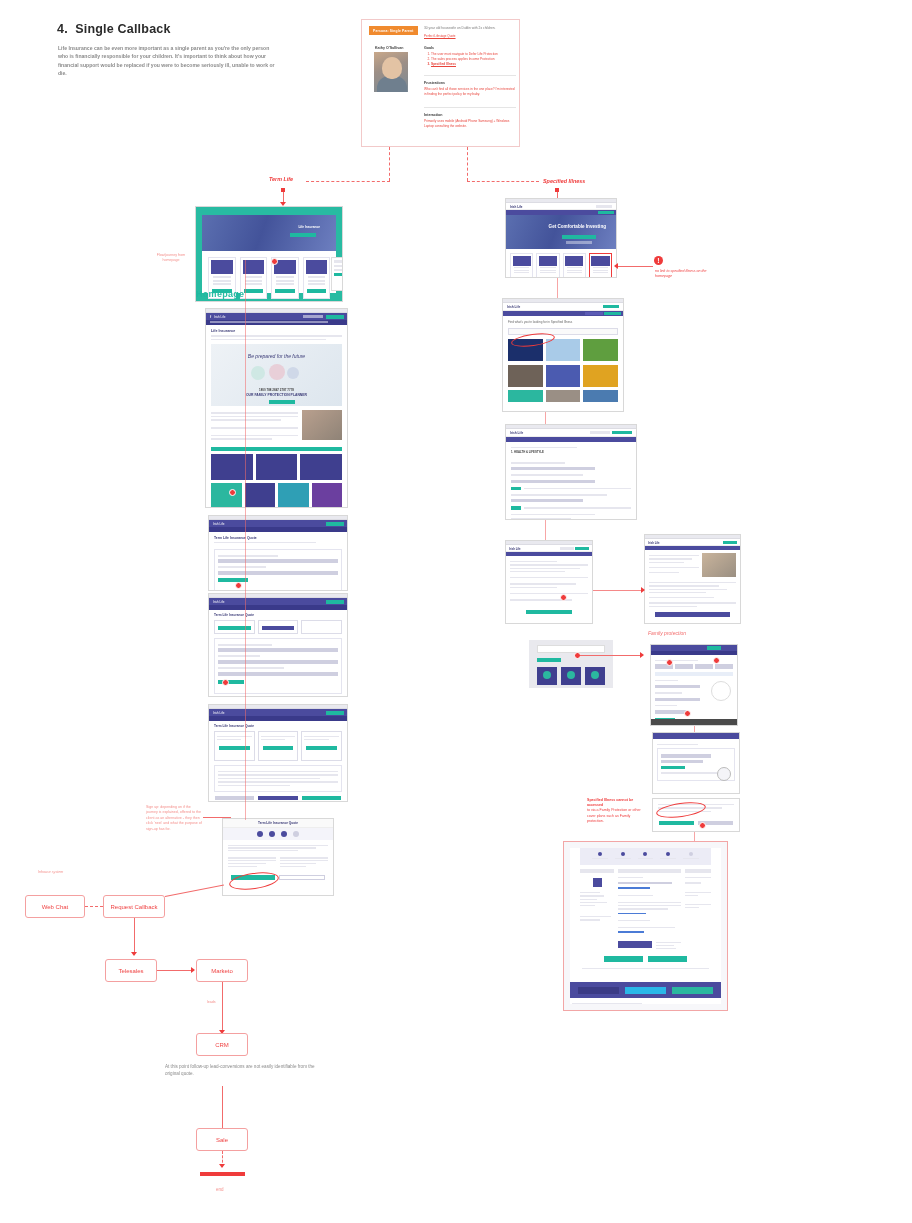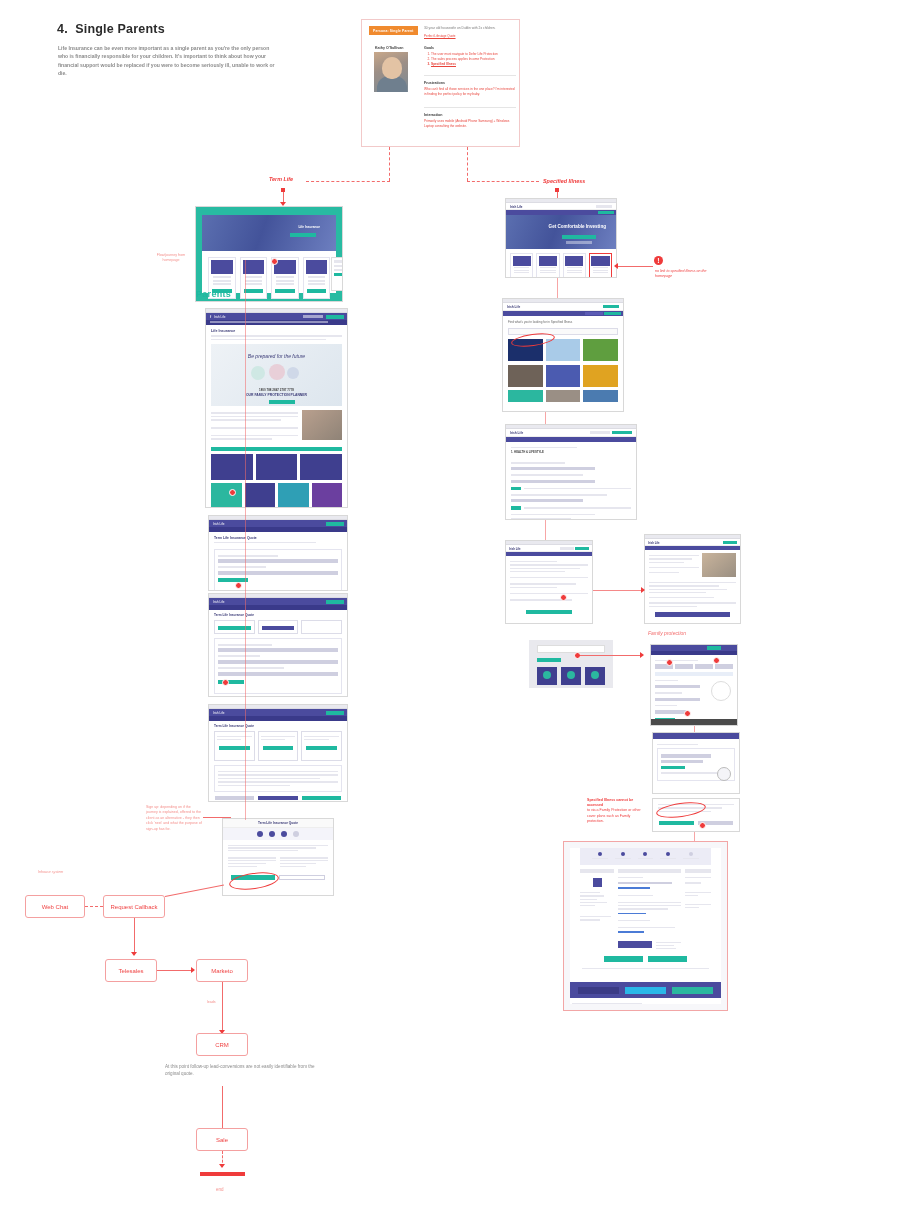--- a/index.html
+++ b/index.html
@@ -137,21 +137,21 @@
     letter-spacing:.3px; opacity:.95;
   }
 </style>
 </head>
 <body>
 
 <div class="canvas">
 
   <div class="page-title">
     <span>4.</span>
-    &nbsp;<span>Single Parents</span>
+    &nbsp;<span>Single Callback</span>
   </div>
   <div class="page-desc">Life Insurance can be even more important as a single parent as you're the only person who is financially responsible for your children. It's important to think about how your financial support would be replaced if you were to become seriously ill, unable to work or die.</div>
 
   <div class="persona-card">
     <div class="persona-tag">Persona: Single Parent</div>
     <div class="persona-top-note">30 year old housewife on Dublin with 2x children.</div>
     <div class="persona-top-sub">Perfect Lifestage Quote</div>
     <div class="persona-name">Kathy O'Sullivan</div>
     <div class="persona-photo"></div>
 
@@ -227,21 +227,21 @@
         </div>
       </div>
     </div>
     <div style="position:absolute;right:-3px;top:50px;width:14px;height:34px;background:#fff;border:1px solid #ddd;">
       <div class="ph" style="height:3px;margin:2px;"></div>
       <div class="ph" style="height:2px;margin:2px;"></div>
       <div class="ph" style="height:2px;margin:2px;"></div>
       <div class="btn-teal" style="height:3px;margin:2px;"></div>
     </div>
   </div>
-  <div class="homepage-wm" style="left:196px;top:289px;">Parents</div>
+  <div class="homepage-wm" style="left:196px;top:289px;">Homepage</div>
   <div class="marker" style="left:271px;top:258px;"></div>
 
   <div class="note" style="left:148px;top:253px;width:46px;text-align:center;">Flow/journey from homepage</div>
 
   <div class="shot" style="left:205px;top:308px;width:143px;height:200px;">
     <div class="browser-bar"></div>
     <div class="nav-purple" style="height:7px;position:relative;">
       <div style="position:absolute;left:4px;top:1.5px;color:#fff;font-size:3.4px;font-weight:bold;">f</div>
       <div style="position:absolute;left:8px;top:2px;color:#fff;font-size:3px;">Irish Life</div>
       <div style="position:absolute;right:24px;top:2px;width:20px;height:3px;background:#fff;opacity:.5;"></div>

